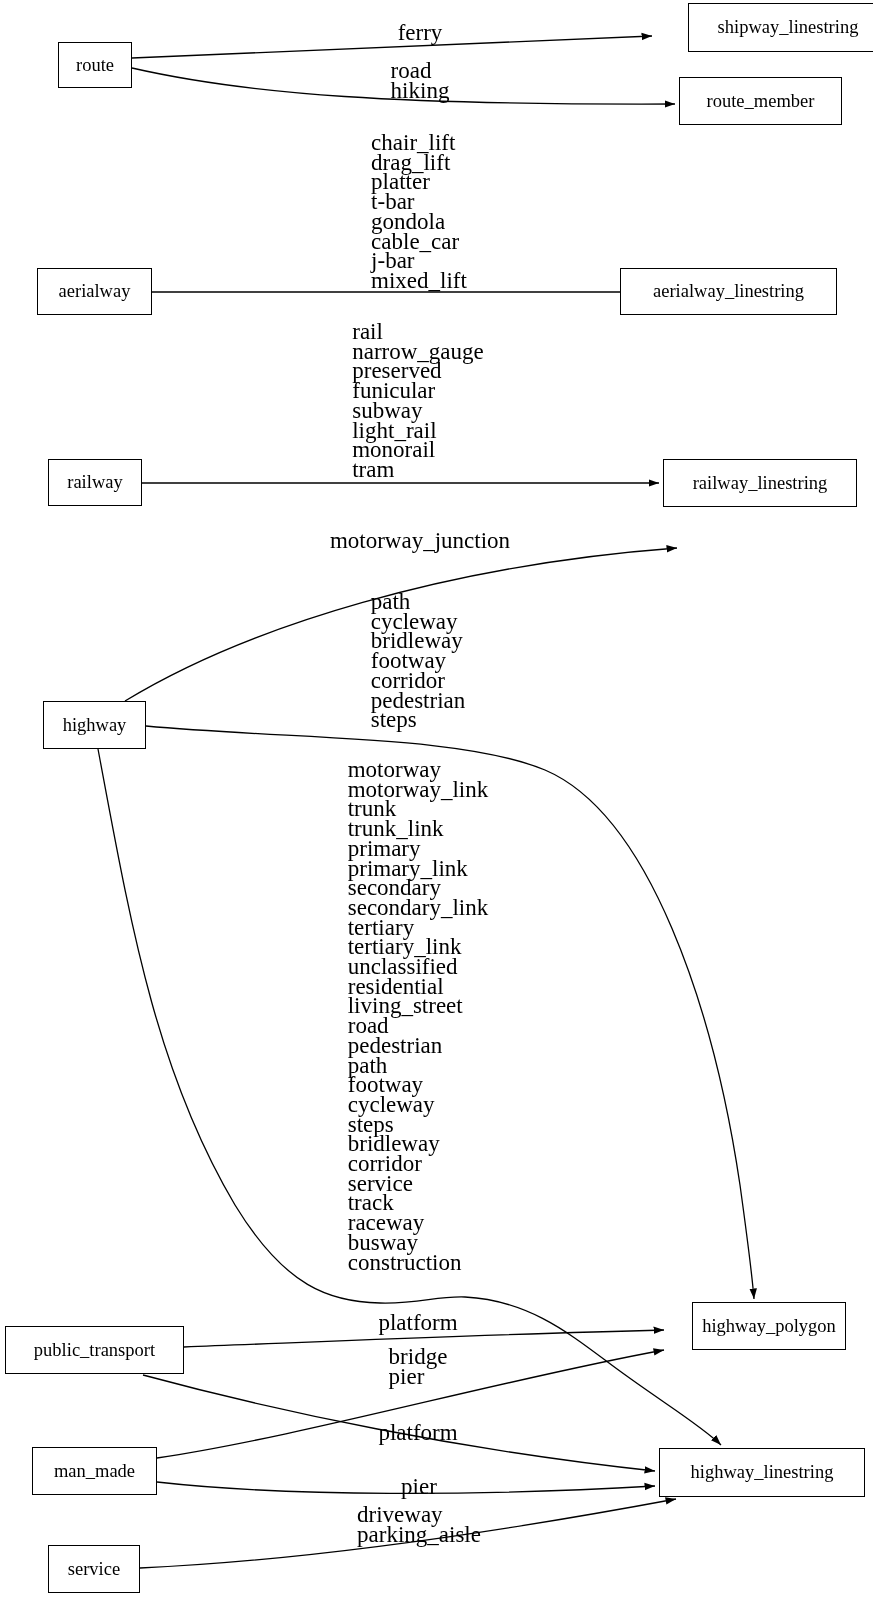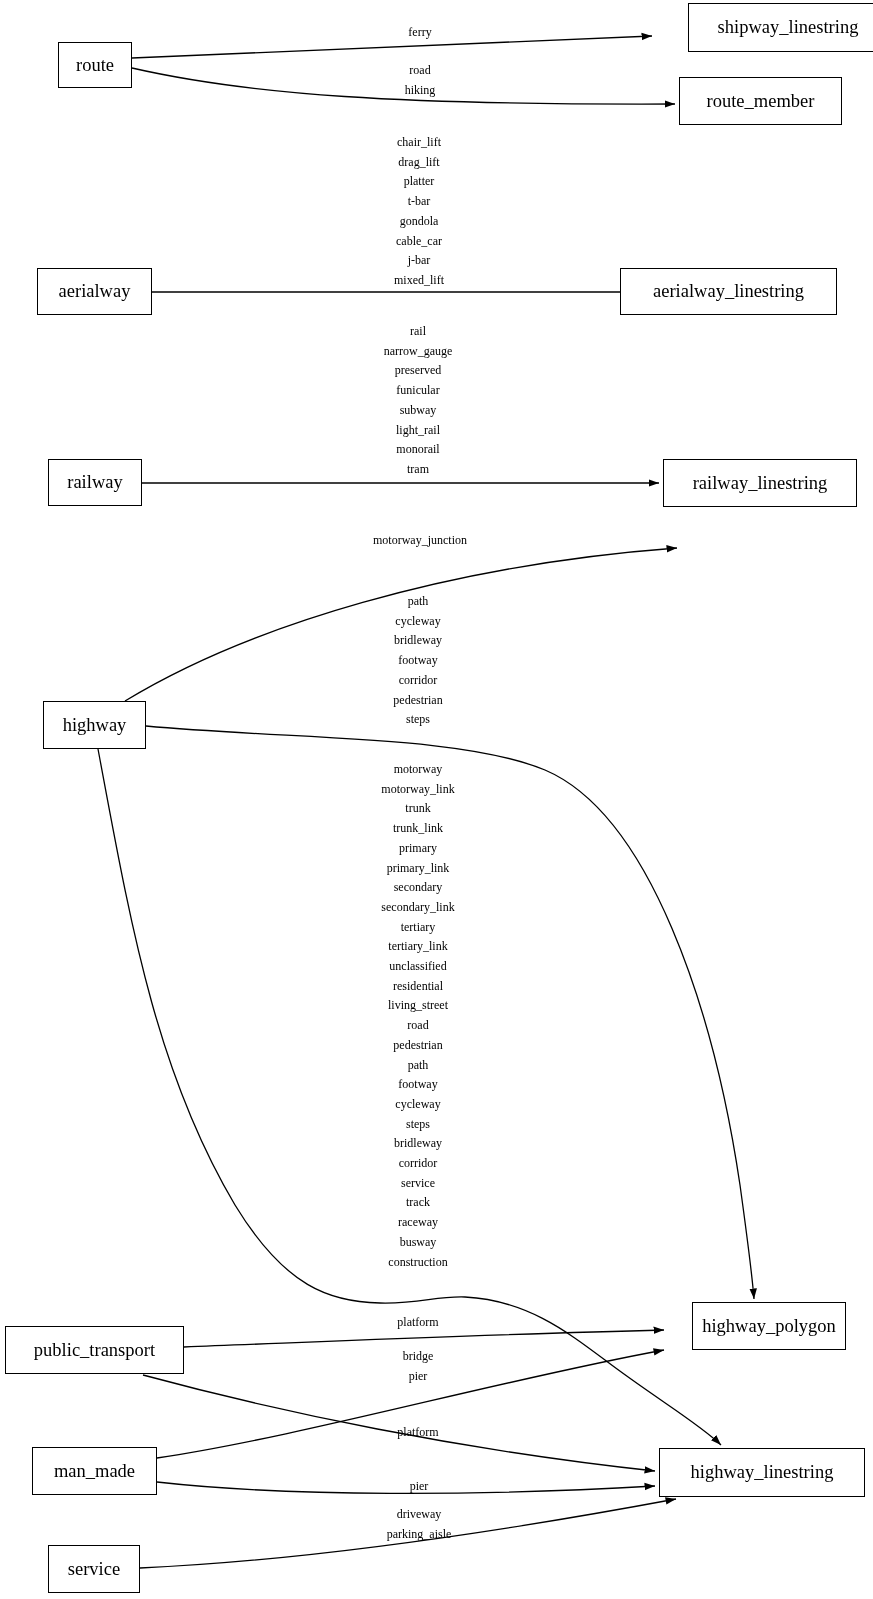--- a/index.html
+++ b/index.html
@@ -34,23 +34,23 @@
     display: flex;
     align-items: center;
     justify-content: center;
     font-size: 18.5px;
     line-height: 1;
     white-space: nowrap;
   }
   .elabel {
     position: absolute;
     transform: translateX(-50%);
-    text-align: center;
+    text-align: left;
     white-space: nowrap;
-    font-size: 12px;
+    font-size: 23px;
     line-height: 19.7px;
   }
 </style>
 </head>
 <body>
 
 <div class="canvas">
 
   <svg class="edge-layer" width="873" height="1599" viewBox="0 0 873 1599">
     <defs>

